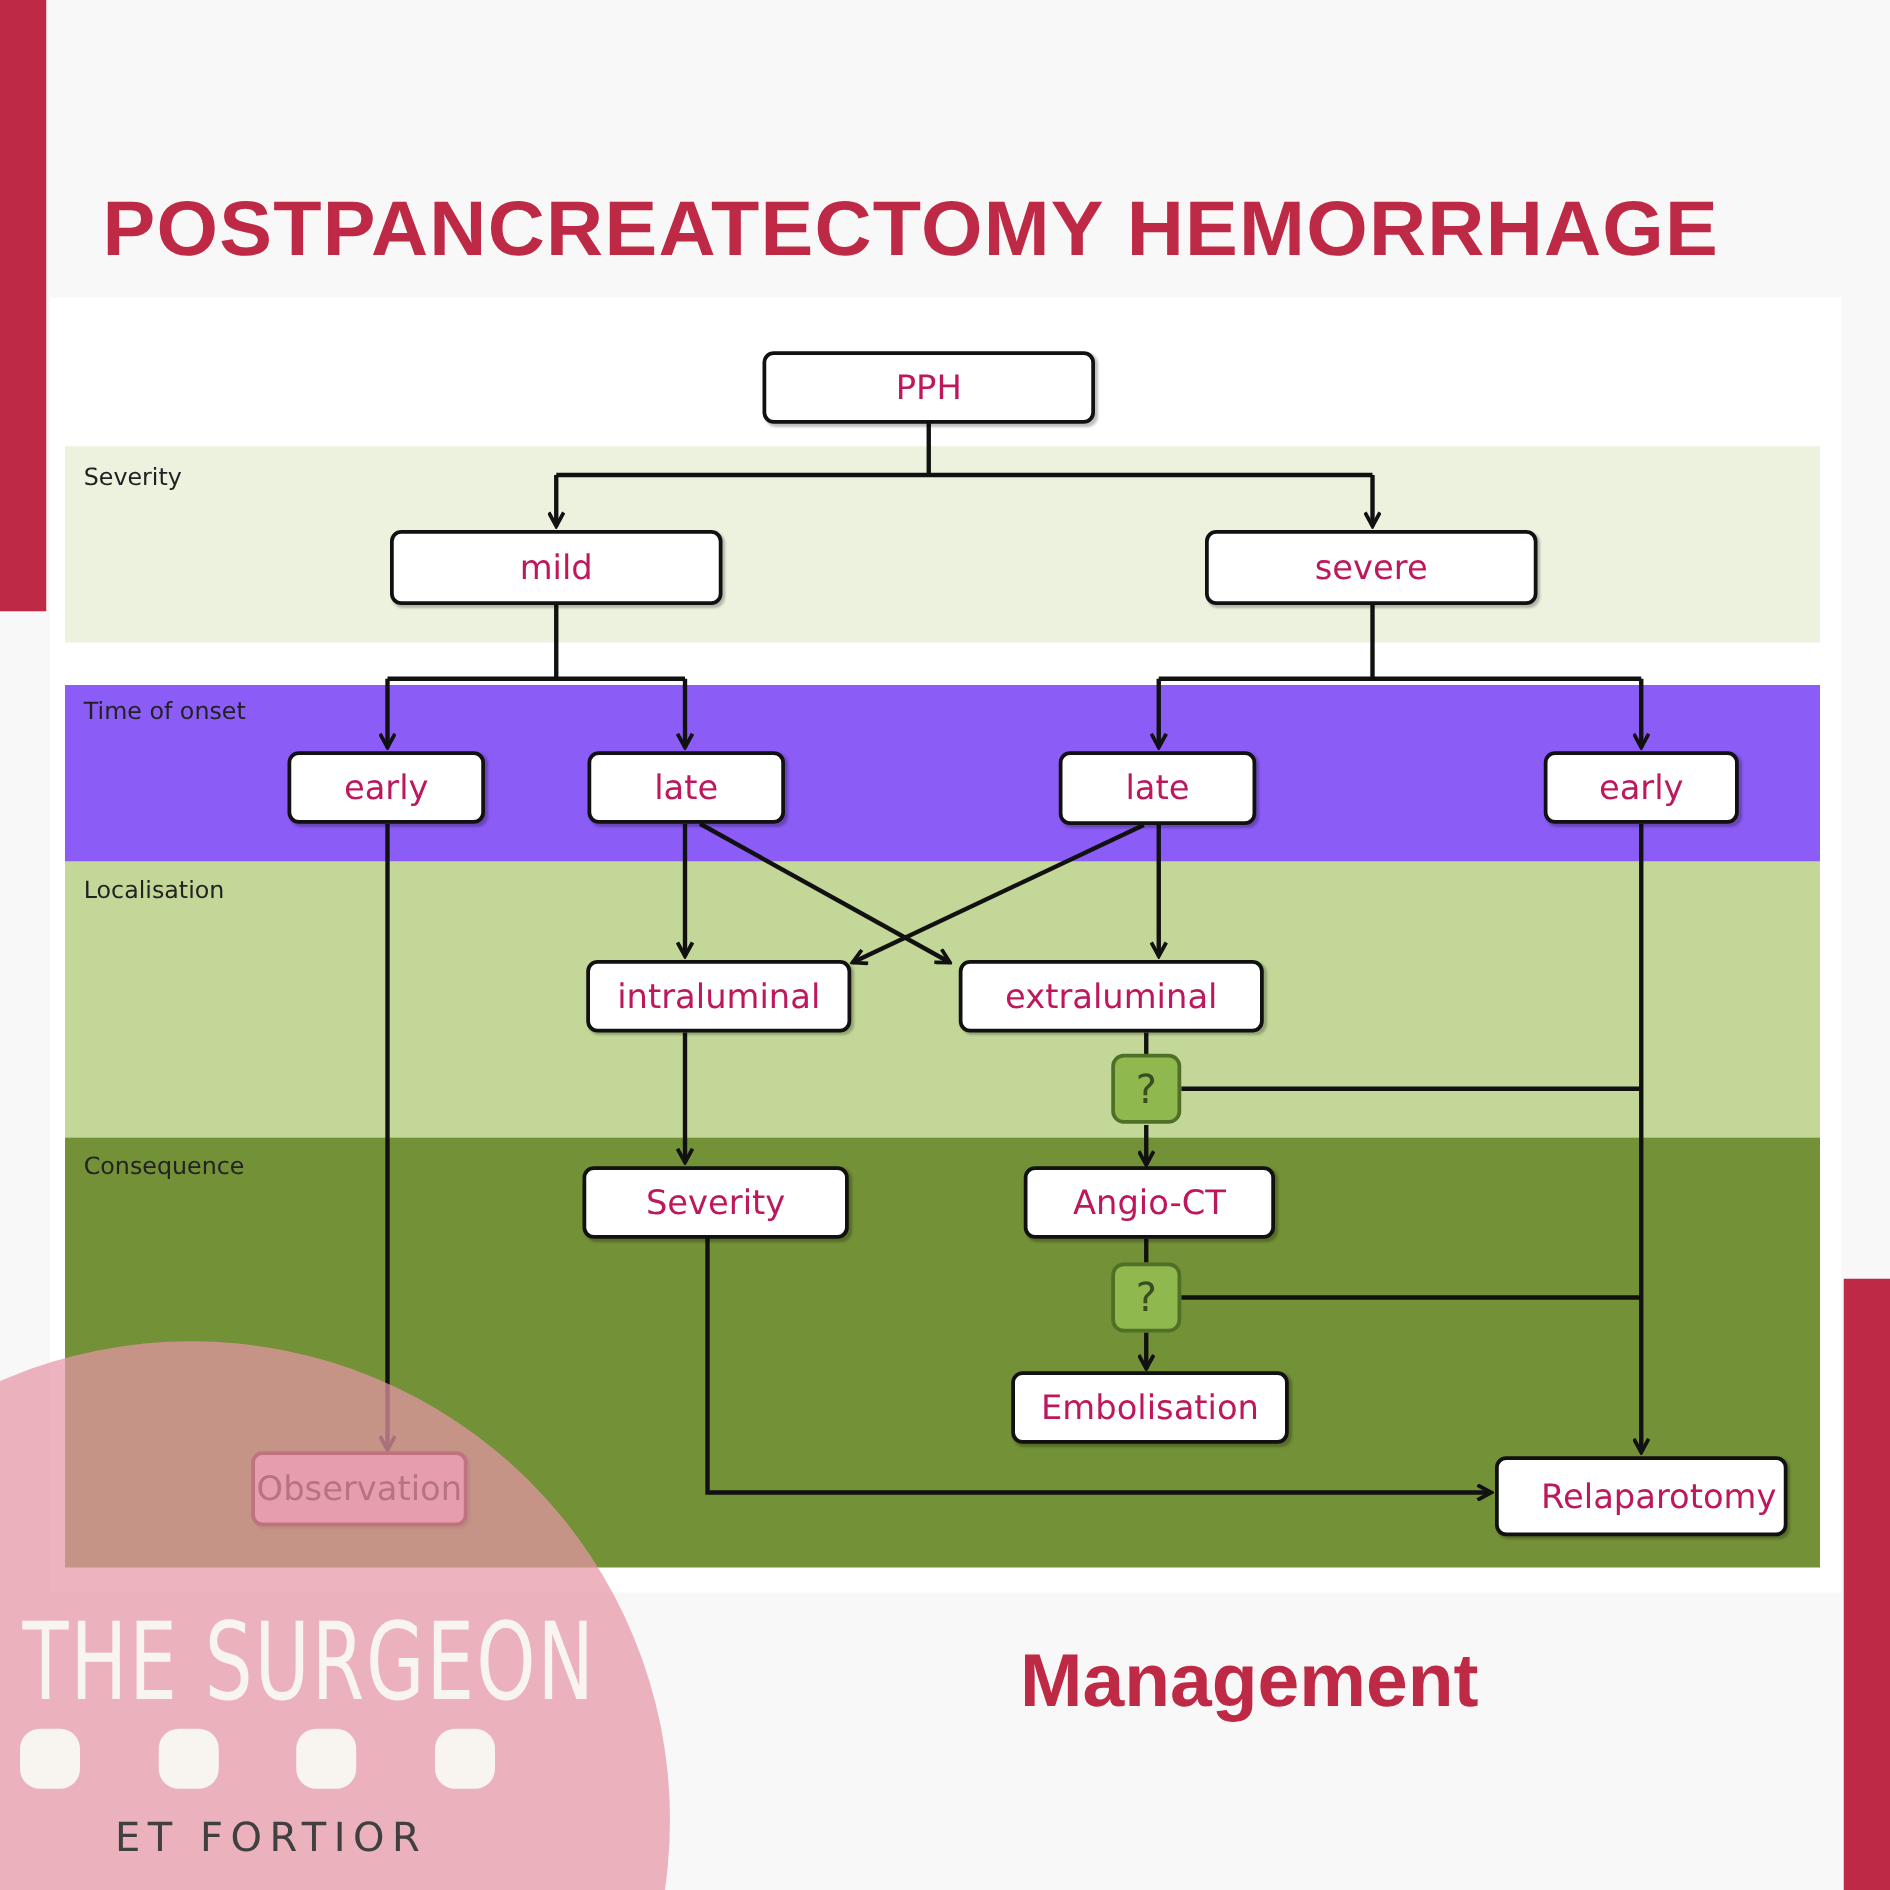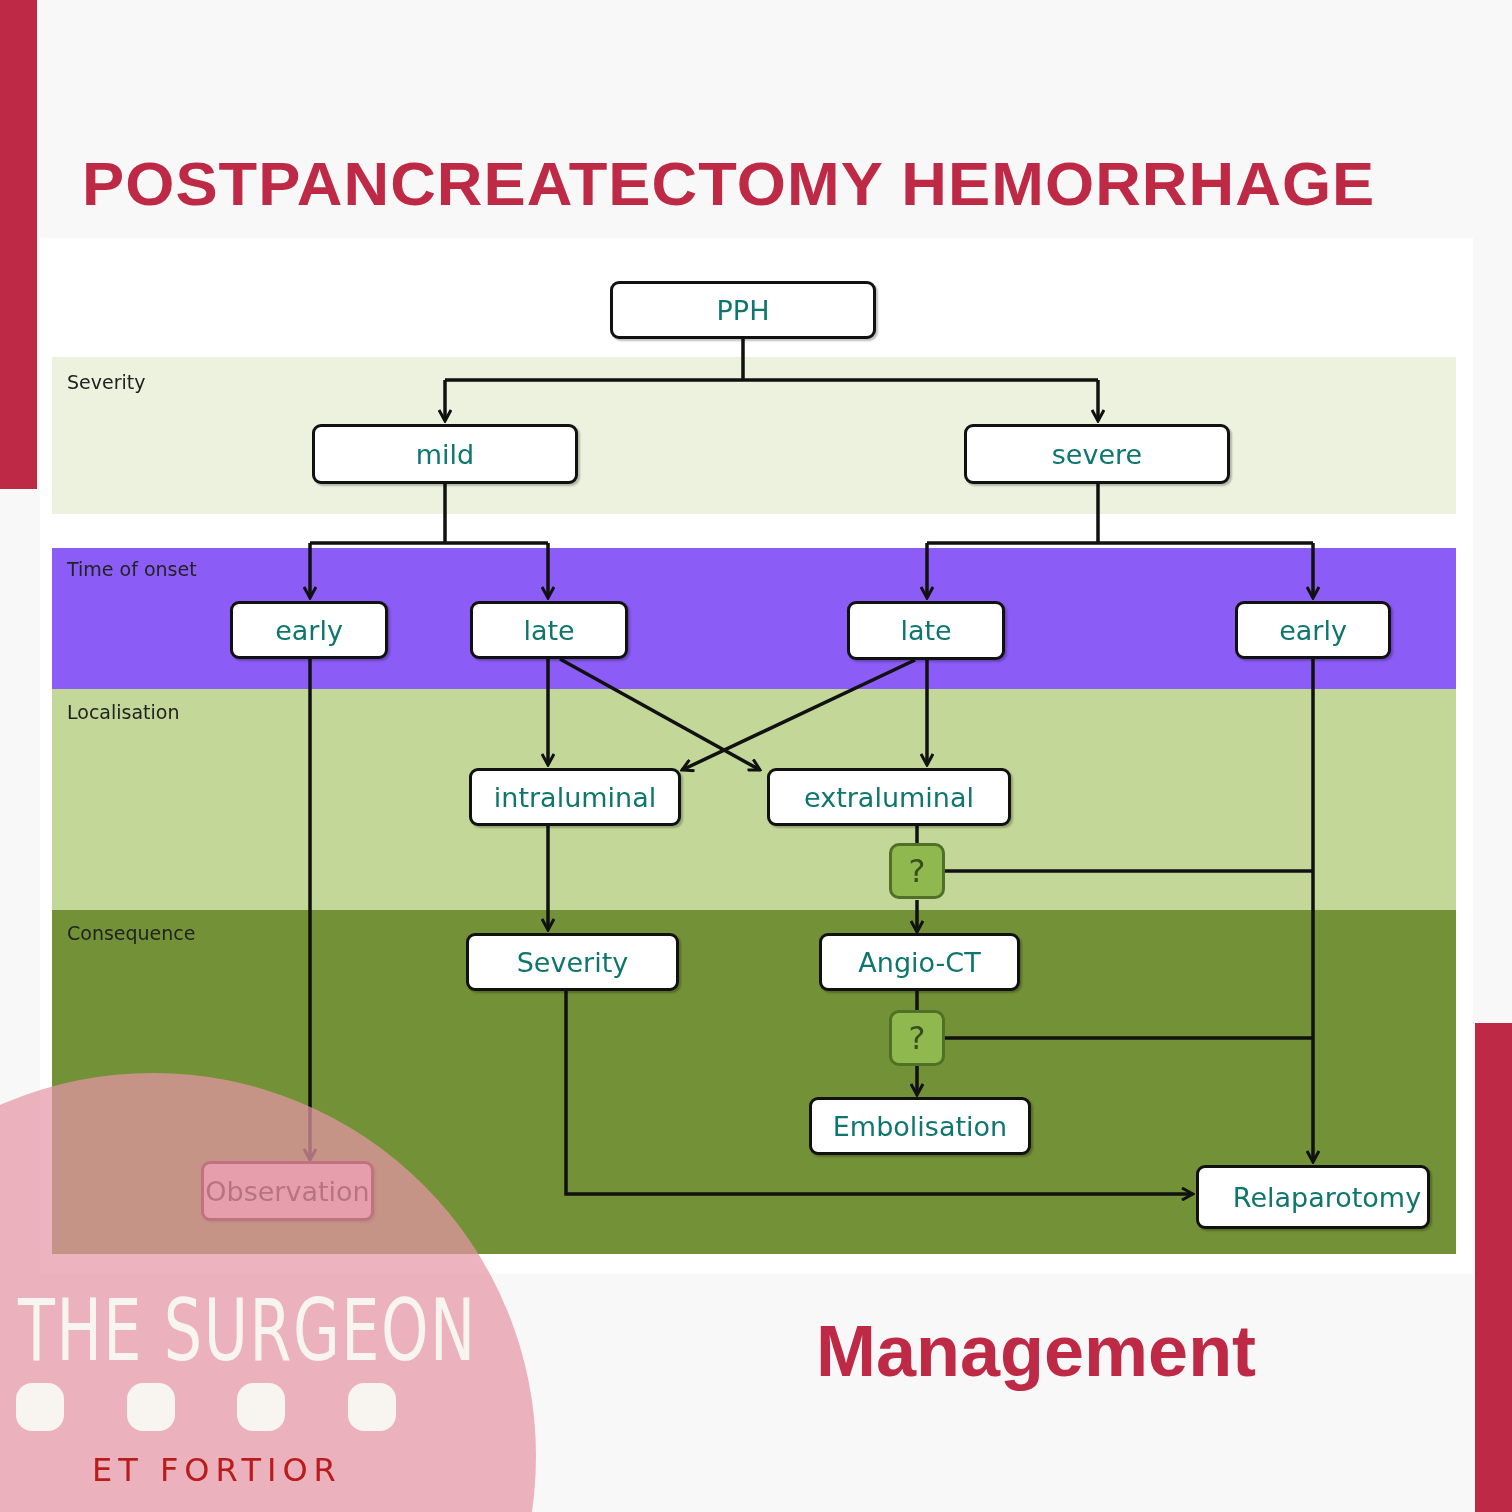--- a/index.html
+++ b/index.html
@@ -4,28 +4,28 @@
 <style>
   html, body { margin:0; padding:0; }
   body { width:1512px; height:1512px; position:relative; overflow:hidden; background:#f8f8f8; font-family:"Liberation Sans", sans-serif; }
   .bar-left { position:absolute; left:0; top:0; width:37px; height:489px; background:#be2a45; }
   .bar-right { position:absolute; left:1475px; top:1023px; width:37px; height:489px; background:#be2a45; }
   .title { position:absolute; left:82px; top:148px; font-weight:bold; font-size:62px; color:#be2a45; letter-spacing:1px; white-space:nowrap; transform:scaleX(1.02); transform-origin:left; }
   .panel { position:absolute; left:40px; top:238px; width:1433px; height:1036px; background:#ffffff; }
   .band { position:absolute; left:52px; width:1404px; }
   .band-label { position:absolute; left:15px; font-family:"DejaVu Sans", sans-serif; font-size:19px; color:#222; }
   svg#diagram { position:absolute; left:0; top:0; }
-  .node { position:absolute; box-sizing:border-box; border:3.5px solid #111; border-radius:9px; background:#fff; display:flex; align-items:center; justify-content:center; font-family:"DejaVu Sans", sans-serif; font-size:27px; color:#0f766e; box-shadow:2px 2px 2px rgba(0,0,0,0.25); }
+  .node { position:absolute; box-sizing:border-box; border:3.5px solid #111; border-radius:9px; background:#fff; display:flex; align-items:center; justify-content:center; font-family:"DejaVu Sans", sans-serif; font-size:27px; color:#be185d; box-shadow:2px 2px 2px rgba(0,0,0,0.25); }
   .qnode { position:absolute; box-sizing:border-box; width:56px; height:56px; border:3px solid #4f7026; border-radius:10px; background:#8fb84e; display:flex; align-items:center; justify-content:center; font-family:"DejaVu Sans", sans-serif; font-size:32px; color:#3a4d20; }
   .logo-circle { position:absolute; left:-230px; top:1073px; width:766px; height:766px; border-radius:50%; background:rgba(230,150,165,0.72); }
   .logo-title { position:absolute; left:18px; top:1280px; font-family:"DejaVu Sans Condensed","DejaVu Sans", sans-serif; font-size:86px; color:#f8f4f0; letter-spacing:2px; white-space:nowrap; transform:scaleX(0.78); transform-origin:left; font-weight:normal; }
   .logo-dots { position:absolute; left:16px; top:1383px; width:380px; height:50px; }
   .logo-dot { position:absolute; top:0; width:48px; height:48px; border-radius:16px; background:#f8f4f0; }
-  .logo-sub { position:absolute; left:92px; top:1451px; font-family:"DejaVu Sans", sans-serif; font-size:32px; color:#b91c1c; letter-spacing:6px; white-space:nowrap; }
-  .subtitle { position:absolute; left:816px; top:1310px; font-weight:bold; font-size:72px; color:#be2a45; white-space:nowrap; }
+  .logo-sub { position:absolute; left:92px; top:1451px; font-family:"DejaVu Sans", sans-serif; font-size:32px; color:#404040; letter-spacing:6px; white-space:nowrap; }
+  .subtitle { position:absolute; left:816px; top:1310px; font-weight:bold; font-size:60px; color:#be2a45; white-space:nowrap; }
   .obs { background:#eab4be; border-color:#5a1a20; color:#3a1a20; }
 </style>
 </head>
 <body>
 
 <div class="bar-left"></div>
 <div class="bar-right"></div>
 
 <div class="title">POSTPANCREATECTOMY HEMORRHAGE</div>
 

